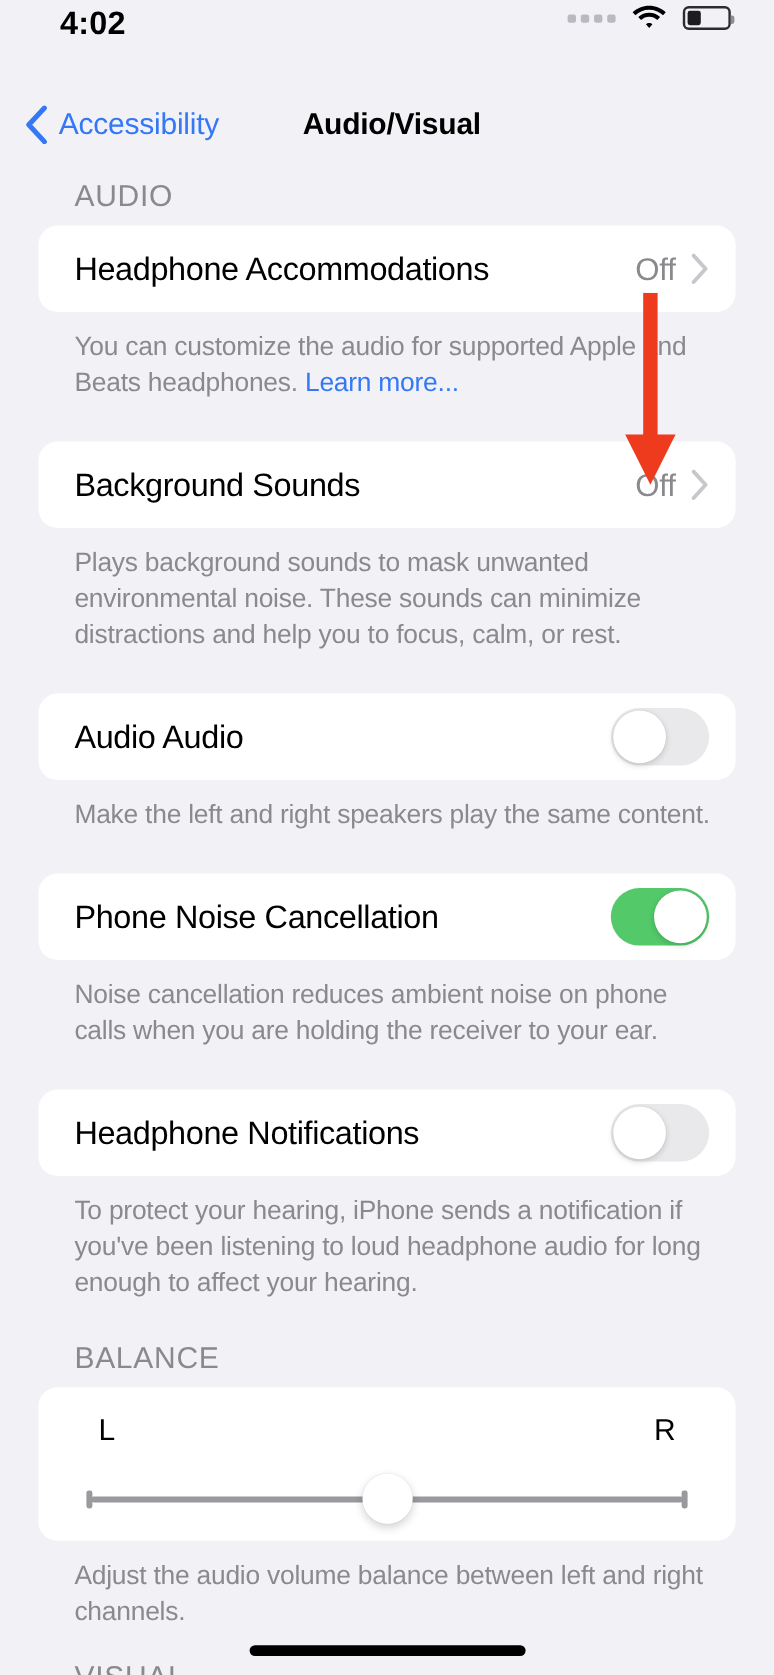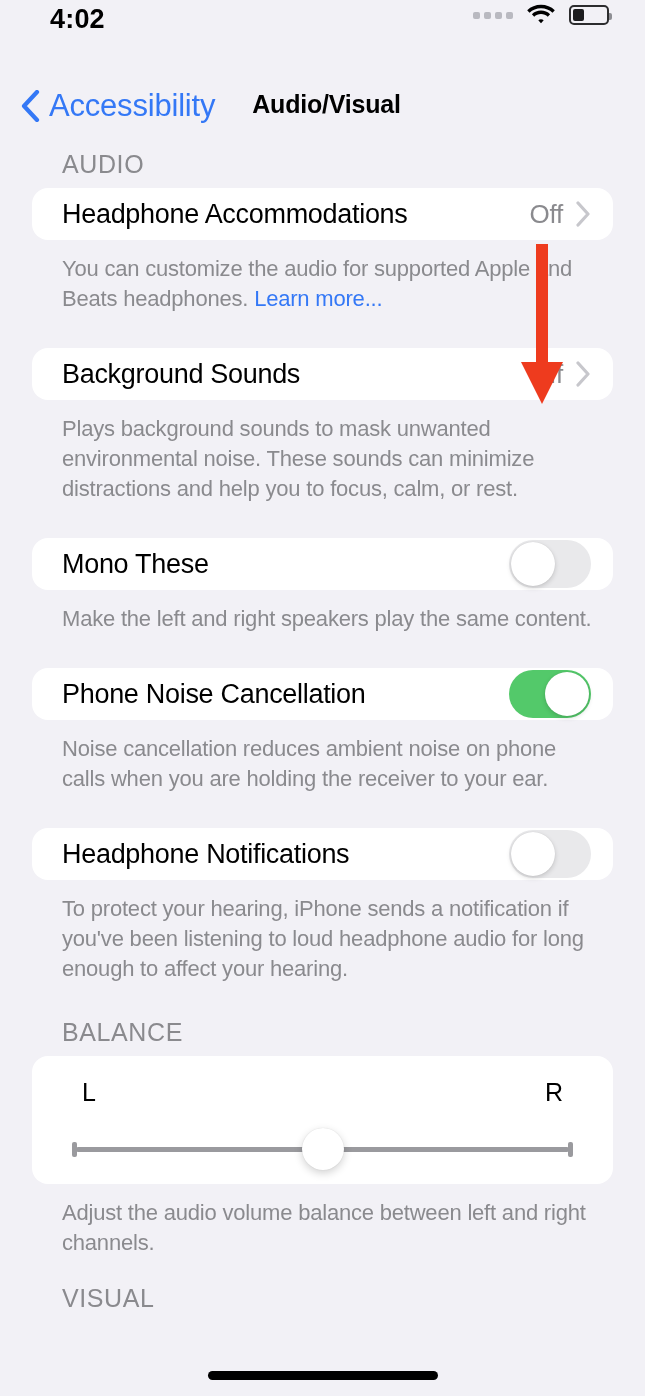--- a/index.html
+++ b/index.html
@@ -92,21 +92,21 @@
     position: absolute;
     left: 20px;
     top: 8px;
     display: flex;
     align-items: center;
     gap: 9px;
     cursor: pointer;
   }
   .back-chevron { display: block; }
   .back-label {
-    font-size: 31px;
+    font-size: 25px;
     color: #3478f6;
     letter-spacing: -0.2px;
   }
   .nav-title {
     position: absolute;
     left: 0; right: 0;
     top: 10px;
     text-align: center;
     font-size: 25px;
     font-weight: bold;
@@ -127,21 +127,21 @@
     letter-spacing: 0.6px;
     padding: 0 0 9px 62px;
   }
   .card {
     background: #ffffff;
     border-radius: 16px;
     margin: 0 32px;
     box-sizing: border-box;
   }
   .row {
-    height: 52px;
+    height: 72px;
     display: flex;
     align-items: center;
     padding: 0 22px 0 30px;
     box-sizing: border-box;
     border-radius: 19px;
   }
   .row-label {
     flex: 1;
     font-size: 27px;
     color: #000;
@@ -331,21 +331,21 @@
         <path d="M2 2 L12 13 L2 24" stroke="#c7c7cc" stroke-width="3.2" fill="none" stroke-linecap="round" stroke-linejoin="round"></path>
       </svg>
     </div>
   </div>
   <div class="footnote">Plays background sounds to mask unwanted environmental noise. These sounds can minimize distractions and help you to focus, calm, or rest.</div>
 
   <div class="spacer-34"></div>
 
   <div class="card">
     <div class="row">
-      <span class="row-label">Mono These</span>
+      <span class="row-label">Audio Audio</span>
       <div class="switch off">
           <div class="knob"></div>
         </div>
     </div>
   </div>
   <div class="footnote">Make the left and right speakers play the same content.</div>
 
   <div class="spacer-34"></div>
 
   <div class="card">

